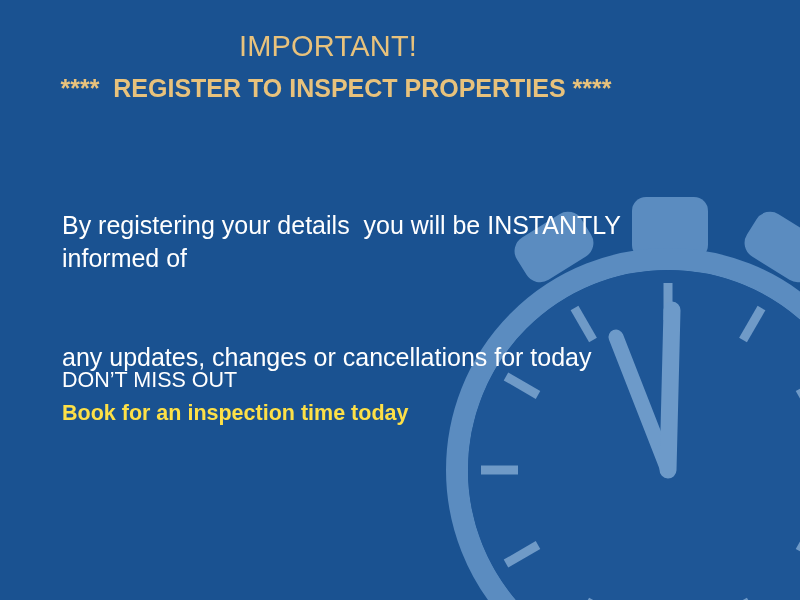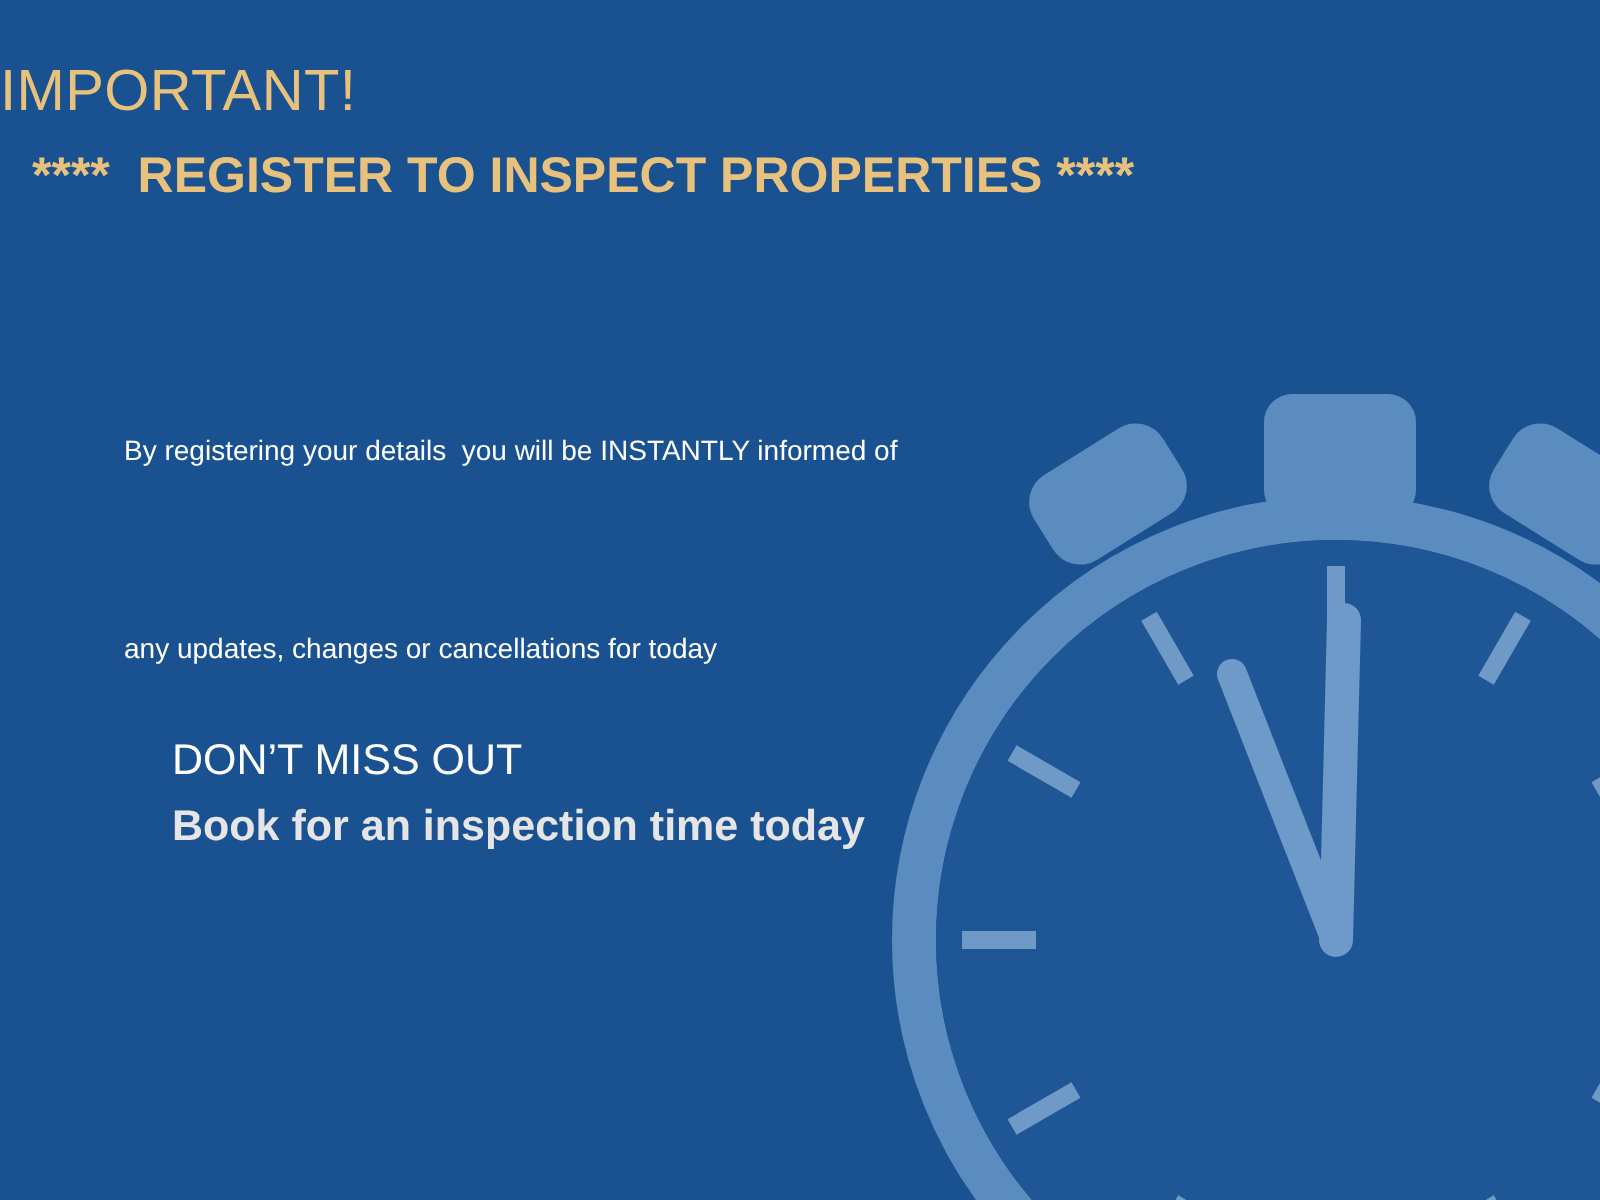--- a/index.html
+++ b/index.html
@@ -38,21 +38,21 @@
     top: 0;
     width: 800px;
     height: 600px;
   }
 
   .headline-block {
     position: absolute;
     left: 0;
     top: 28px;
     width: 656px;
-    text-align: left;
+    text-align: center;
   }
   .headline-1 {
     color: #e8c27c;
     font-size: 29px;
     font-weight: normal;
     line-height: 36px;
     letter-spacing: 0.2px;
   }
   .headline-2 {
     color: #e8c27c;
@@ -66,48 +66,47 @@
 
   .body-block {
     position: absolute;
     left: 62px;
     top: 143px;
     width: 660px;
   }
 
   .para {
     color: #ffffff;
-    font-size: 14px;
+    font-size: 25px;
     line-height: 33px;
     font-weight: normal;
     white-space: pre-wrap;
   }
   .para.gap-above {
     margin-top: 33px;
   }
   .para .line {
     display: block;
   }
 
   .cta-block {
     position: absolute;
     left: 62px;
     top: 364px;
     width: 560px;
-    margin-left: 24px;
   }
   .cta-plain {
     color: #ffffff;
     font-size: 21.5px;
     line-height: 33px;
     font-weight: normal;
     display: block;
   }
   .cta-gold {
-    color: #e5e5e5;
+    color: #fde047;
     font-size: 21.5px;
     line-height: 33px;
     font-weight: bold;
     display: block;
   }
 </style>
 </head>
 <body>
 
 <div id="slide">

